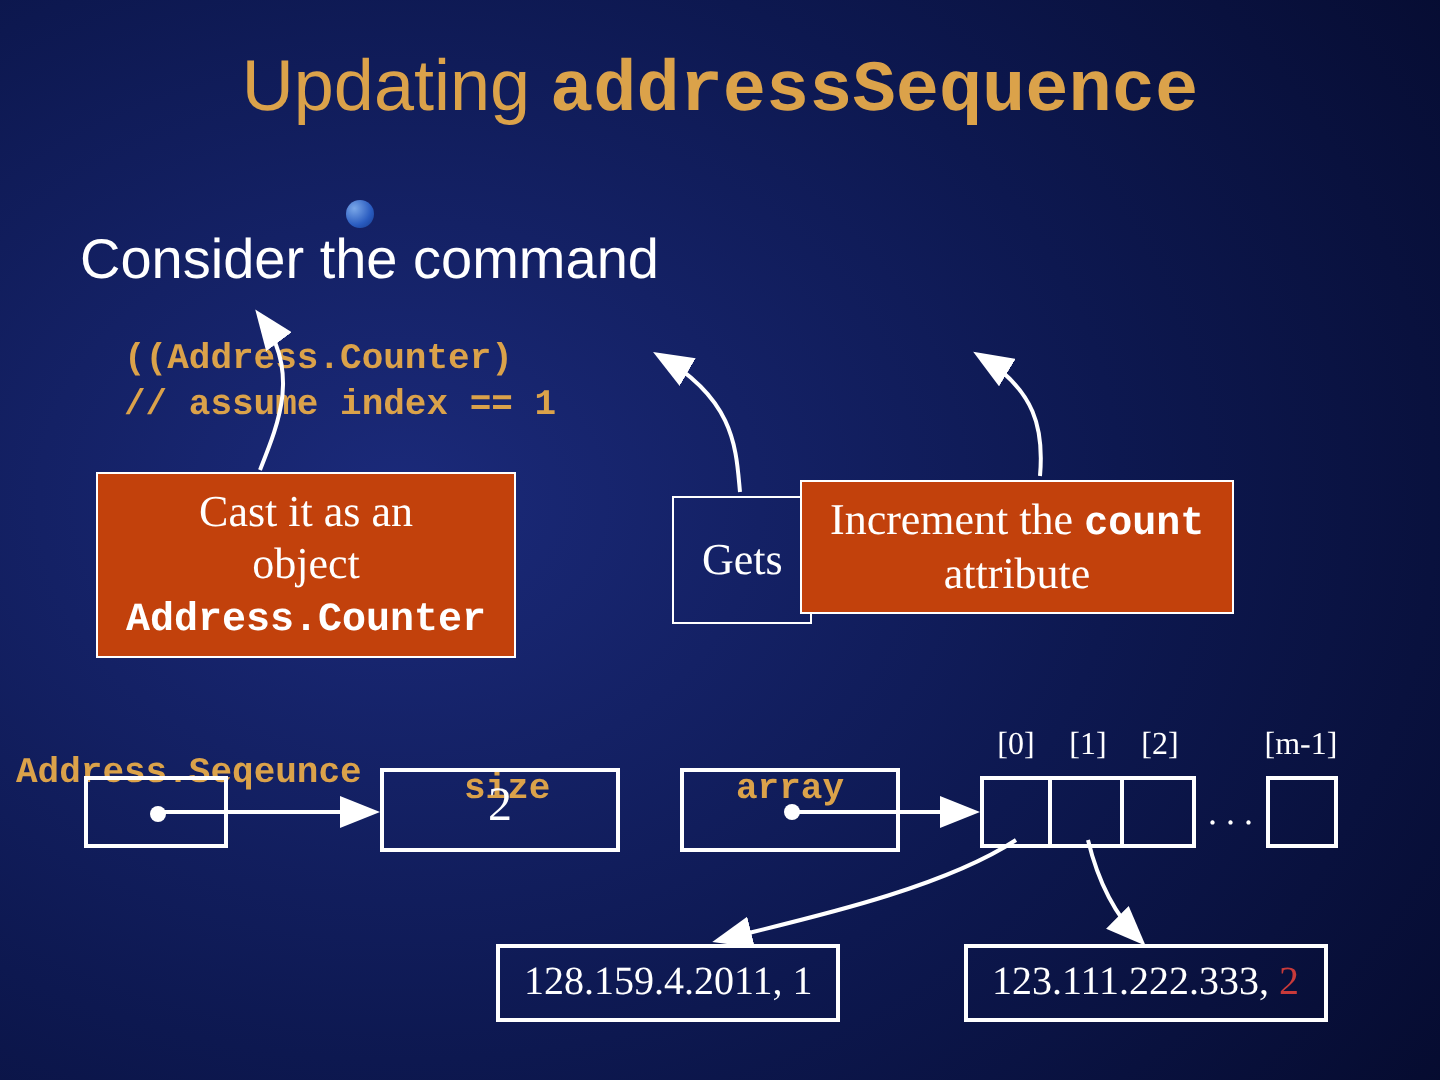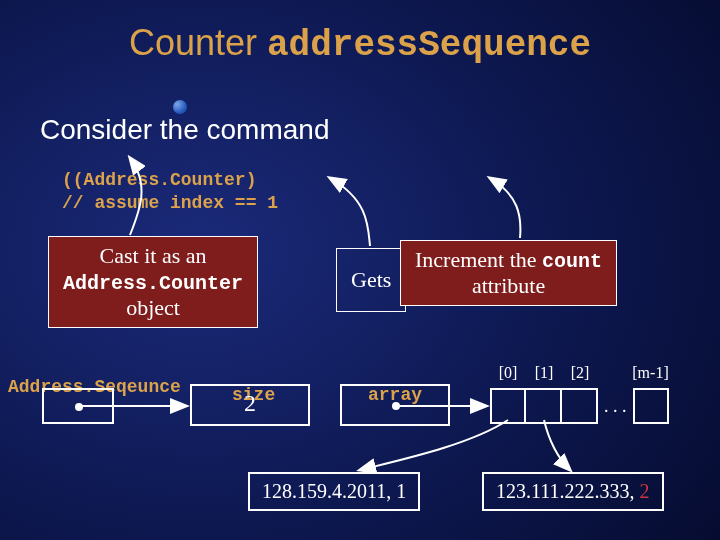--- a/index.html
+++ b/index.html
@@ -25,21 +25,21 @@
     position:absolute; top:100px; left:40px;
     font-size:28px; color:#fff;
     display:flex; align-items:center;flex-direction:column;
   }
   .code-block {
     position:absolute; top:138px; left:62px;
     font-size:18px; color:#dba24a; line-height:1.25;
   }
   .callout {
     position:absolute;
-    background:#7f1d1d;
+    background:#c2410c;
     border:1px solid #fff;
     padding:6px 14px; text-align:center;
     font-family:"Times New Roman", serif;
     font-size:22px;
   }
   .callout-gets {
     position:absolute; top:248px; left:336px;
     border:1px solid #fff;
     padding:18px 14px;
     font-family:"Times New Roman", serif;
@@ -74,37 +74,37 @@
     position:absolute; top:472px;
     border:2px solid #fff; padding:6px 12px;
     font-family:"Times New Roman", serif; font-size:20px;
   }
   svg.overlay { position:absolute; top:0; left:0; width:720px; height:540px; pointer-events:none; }
 </style>
 </head>
 <body>
 
 <div class="title">
-  <span>Counter </span><span class="mono">addressSequence</span>
+  <span>Updating </span><span class="mono">addressSequence</span>
 </div>
 
 <div class="bullet">
   <span class="bullet-dot"></span>
   <span>Consider the command</span>
 </div>
 
 <div class="code-block mono">
   <div>((Address.Counter)</div>
   <div>// assume index == 1</div>
 </div>
 
 <div class="callout" style="top:236px; left:48px;">
   <div>Cast it as an</div>
+  <div>object</div>
   <div><span class="mono" style="font-size:20px;">Address.Counter</span></div>
-  <div>object</div>
 </div>
 
 <div class="callout-gets">
   <span>Gets </span>
 </div>
 
 <div class="callout callout-inc" style="top:240px; left:400px;">
   <div>
     <span>Increment the </span><span class="mono" style="font-size:20px;">count</span>
   </div>

